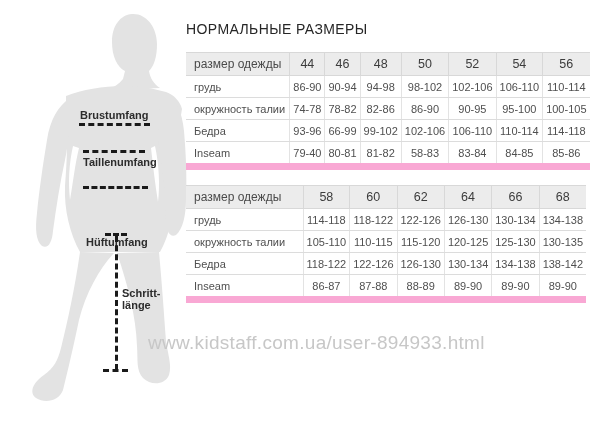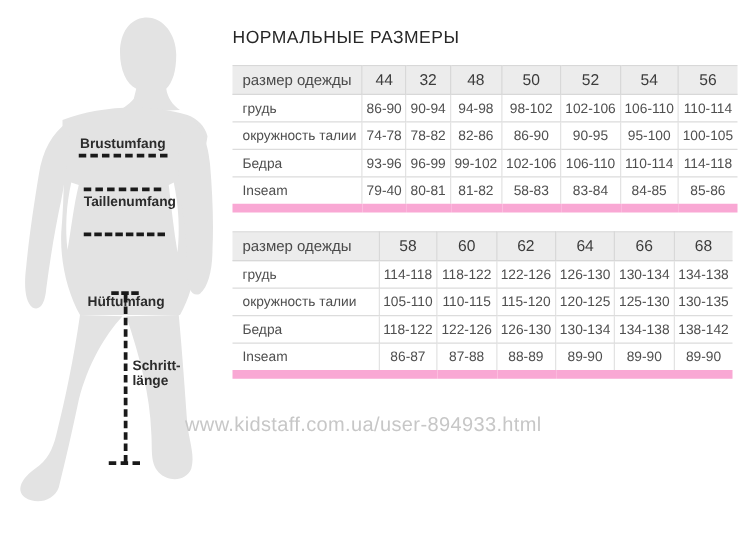--- a/index.html
+++ b/index.html
@@ -6,21 +6,21 @@
   body {
     width: 600px; height: 431px;
     background: #ffffff;
     font-family: "Liberation Sans", sans-serif;
     position: relative;
     overflow: hidden;
   }
   .page { position: absolute; inset: 0; }
 
   
-  .figure { position: absolute; left: 0; top: 0; width: 185px; height: 431px; padding-left: 40px; }
+  .figure { position: absolute; left: 16px; top: 0; width: 185px; height: 431px; padding-left: 40px; }
   .figure svg { position: absolute; left: 0; top: 0; }
 
   .m-label {
     position: absolute;
     font-size: 11px; font-weight: 700;
     color: #2c2c2c; line-height: 11px;
     white-space: nowrap;
   }
   .dash-h { position: absolute; height: 0; border-top: 3px dashed var(--dash); }
   .dash-v { position: absolute; width: 0;  border-left: 3px dashed var(--dash); }
@@ -59,21 +59,21 @@
     font-size: 11px; color: var(--text); padding: 4px 3px;
     text-align: center; height: 13px;
   }
   .size-table tbody td.lbl { text-align: left; padding-left: 8px; }
   .size-table tr > *:first-child { border-left: none; }
   .size-table tr > *:last-child  { border-right: none; }
   .size-table tbody tr:last-child td { border-bottom: 7px solid #f9a8d4; }
 
   .watermark {
     position: absolute; left: 148px; top: 332px;
-    font-size: 16px; color: var(--watermark);
+    font-size: 19px; color: var(--watermark);
     letter-spacing: 0.3px; white-space: nowrap;
   }
 </style>
 </head>
 <body>
 
 <div class="page">
 
   <div class="figure">
     <svg width="185" height="431" viewBox="0 0 185 431" aria-hidden="true">
@@ -129,21 +129,21 @@
   </div>
 
   <div class="content">
     <h1 class="title">НОРМАЛЬНЫЕ РАЗМЕРЫ</h1>
     <div id="tables-container">
         <table class="size-table">
           <thead>
             <tr>
               <th class="lbl">размер одежды</th>
               <th>44</th>
-              <th>32</th>
+              <th>46</th>
               <th>48</th>
               <th>50</th>
               <th>52</th>
               <th>54</th>
               <th>56</th>
             </tr>
           </thead>
           <tbody>
             <tr>
               <td class="lbl">грудь</td>
@@ -161,21 +161,21 @@
               <td>78-82</td>
               <td>82-86</td>
               <td>86-90</td>
               <td>90-95</td>
               <td>95-100</td>
               <td>100-105</td>
             </tr>
             <tr>
               <td class="lbl">Бедра</td>
               <td>93-96</td>
-              <td>96-99</td>
+              <td>66-99</td>
               <td>99-102</td>
               <td>102-106</td>
               <td>106-110</td>
               <td>110-114</td>
               <td>114-118</td>
             </tr>
             <tr>
               <td class="lbl">Inseam</td>
               <td>79-40</td>
               <td>80-81</td>

